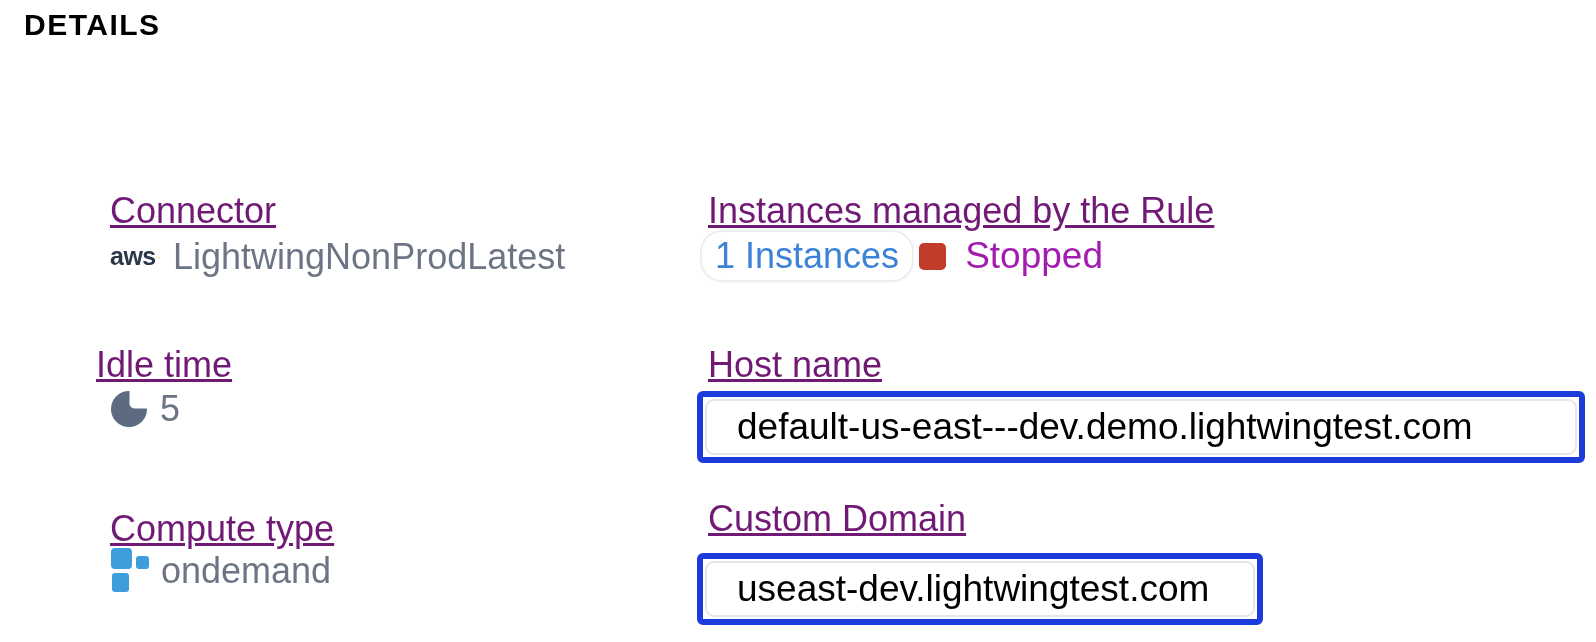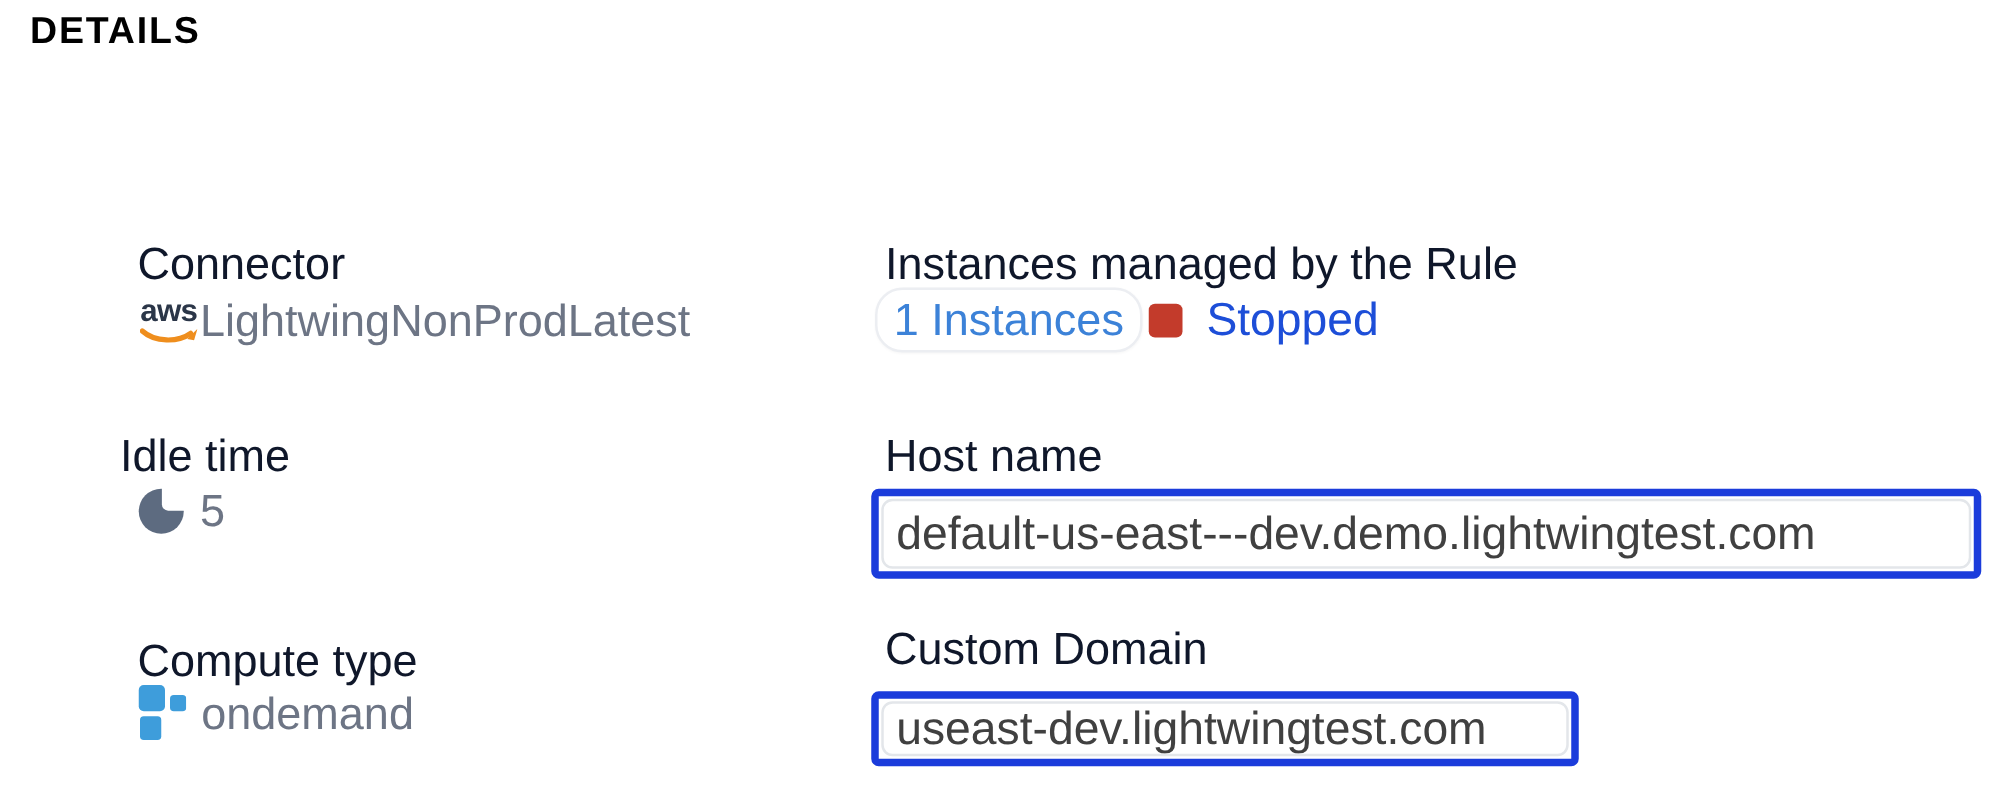--- a/index.html
+++ b/index.html
@@ -13,48 +13,49 @@
     width: 1596px; height: 642px;
     background: #ffffff;
   }
   .section-title {
     position: absolute; left: 24px; top: 8px;
     font-size: 30px; font-weight: 600; letter-spacing: 1.5px;
     color: #000000;
   }
   .field-label {
     position: absolute;
-    font-size: 36px; color: #0f172a;
+    font-size: 36px; color: #701a75;
     white-space: nowrap;
+    text-decoration: underline;
   }
   .value-row {
     position: absolute;
     display: flex; align-items: center;
     font-size: 36px; color: #6d7585;
     white-space: nowrap;
   }
   
   .connector-label { left: 110px; top: 190px; }
   .connector-row   { left: 110px; top: 234px; height: 46px; }
   .idle-label      { left: 96px; top: 344px; text-align: right; }
   .idle-row        { left: 110px; top: 389px; height: 40px; }
   .compute-label   { left: 110px; top: 508px; }
   .compute-row     { left: 110px; top: 546px; height: 49px; text-align: center; }
   
   .instances-label { left: 708px; top: 190px; }
   .instances-row   { left: 700px; top: 228px; height: 56px; }
   .host-label      { left: 708px; top: 344px; }
   .host-box        { left: 697px; top: 391px; width: 888px; height: 72px; }
   .custom-label    { left: 708px; top: 498px; }
-  .custom-box      { left: 697px; top: 553px; width: 566px; height: 60px; }
+  .custom-box      { left: 697px; top: 553px; width: 566px; height: 72px; }
 
   
   .aws-logo {
-    display: inline-flex; flex-direction: column; align-items: center;
-    width: 50px; margin-right: 0; line-height: 1;
+    display: inline-flex; flex-direction: row; align-items: center;
+    width: 50px; margin-right: 13px; line-height: 1;
   }
   .aws-word {
     font-size: 25px; font-weight: 700; color: #2b3648;
     letter-spacing: -0.5px; line-height: 0.85;
   }
   .aws-smile { display: block; margin-top: 1px; }
 
   .icon-svg { display: block; flex: 0 0 auto; }
   .pie-icon { margin-right: 12px; }
   .compute-icon { margin-right: 12px; }
@@ -68,39 +69,39 @@
     box-shadow: 0 1px 2px rgba(0,0,0,0.03);
     font-size: 36px; color: #3c82d8;
     cursor: pointer;
   }
   .status-square {
     width: 27px; height: 27px; border-radius: 5px;
     background: #c33b2b;
     margin-left: 5px; margin-right: 19px;
     flex: 0 0 auto;
   }
-  .status-text { font-size: 37px; color: #1d4ed8; }
+  .status-text { font-size: 37px; color: #a21caf; }
 
   
   .annotated-box {
     position: absolute;
     border: 6px solid #1b3cdb; border-radius: 6px;
     background: #ffffff;
     padding: 2px;
   }
   .annotated-inner {
     width: 100%; height: 100%;
     border: 2px solid #e3e6ea; border-radius: 9px;
     background: #ffffff;
     display: flex; align-items: center;
     padding: 0 10px;
     overflow: hidden;
   }
   .annotated-inner .url-text {
-    font-size: 37px; color: #404040; white-space: nowrap;
+    font-size: 37px; color: #000000; white-space: nowrap; margin-left: 20px;
   }
 </style>
 </head>
 <body>
 
 <div class="page">
 
   <div class="section-title">DETAILS</div>
 
   <div class="field-label connector-label">Connector</div>

